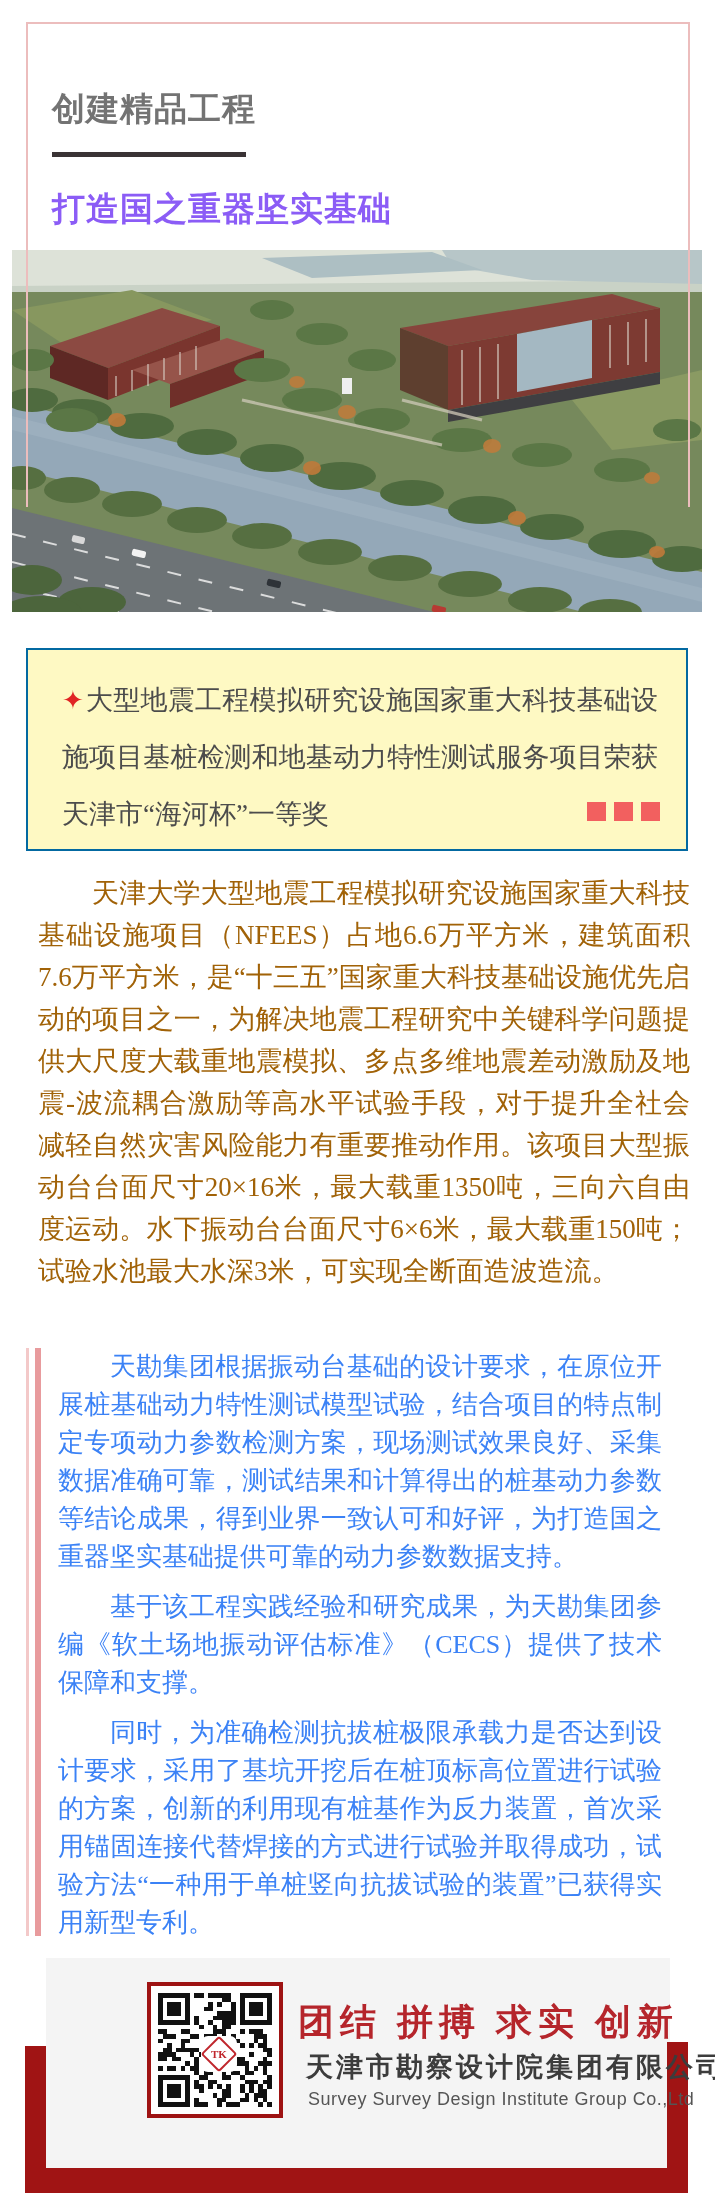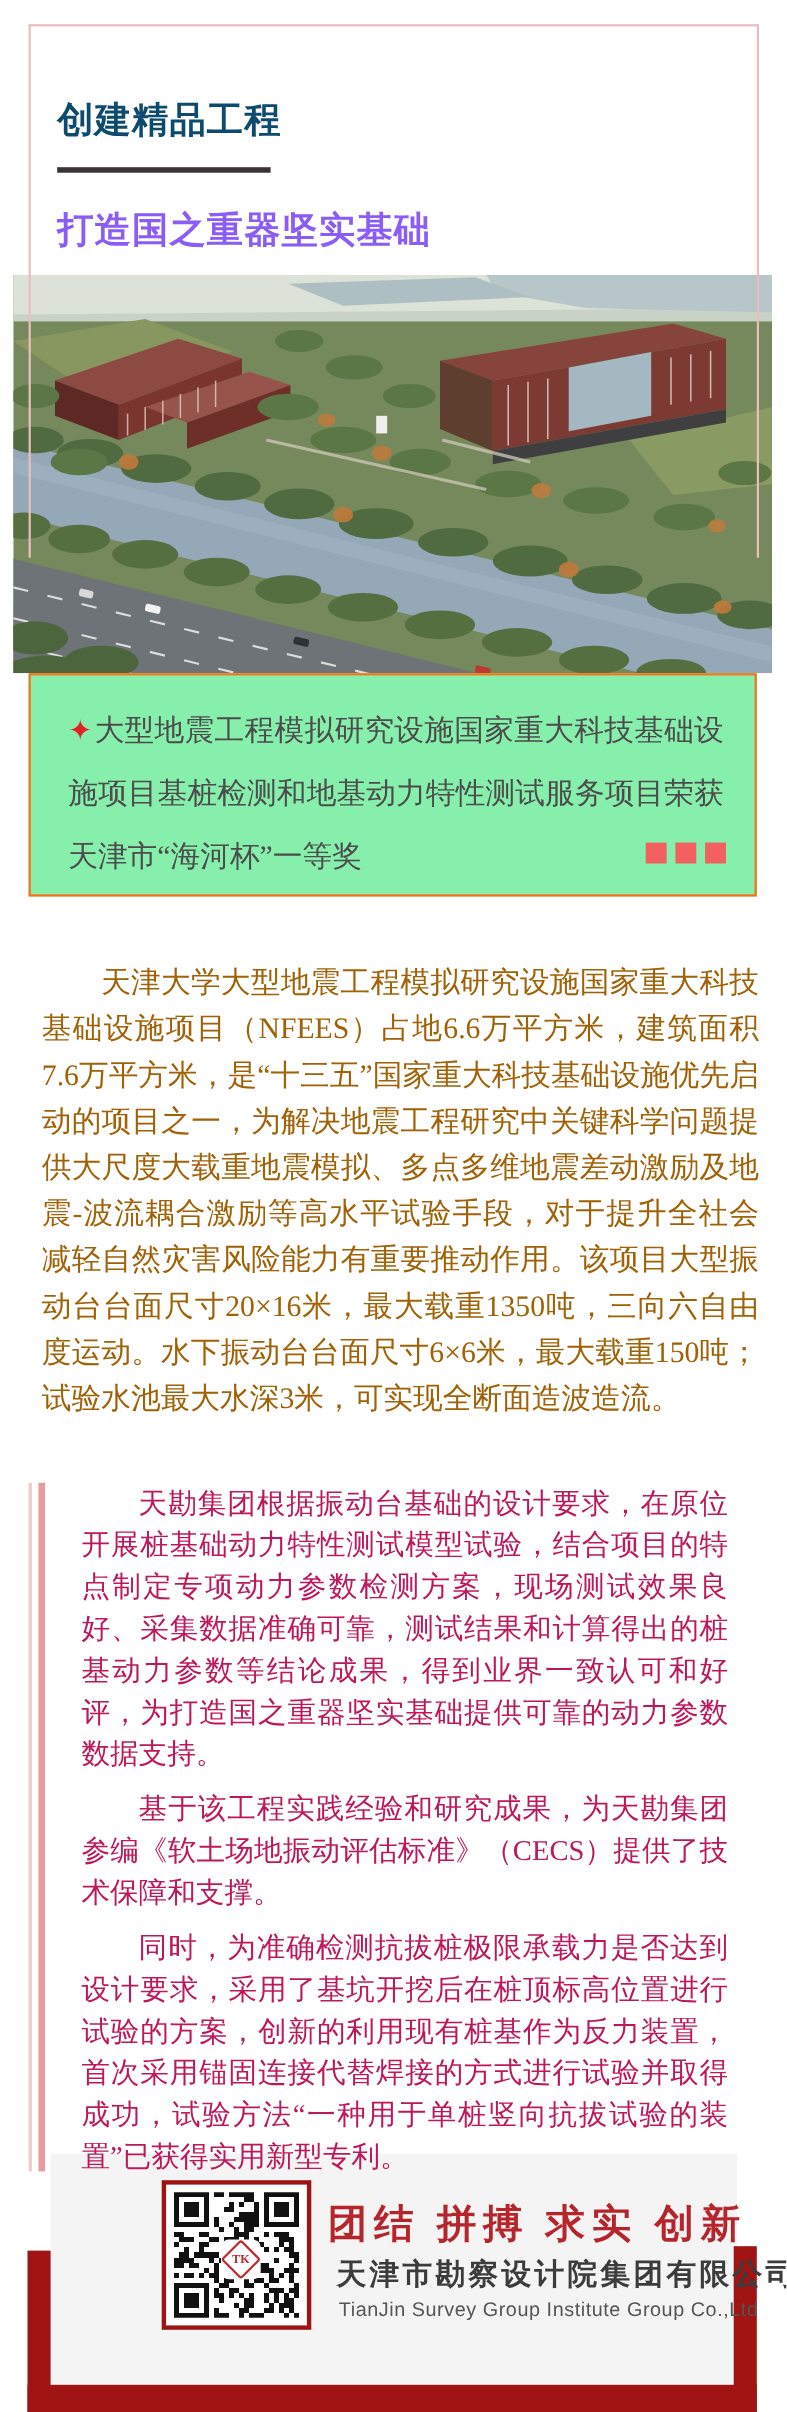--- a/index.html
+++ b/index.html
@@ -4,32 +4,32 @@
 <style>
   html,body{margin:0;padding:0;background:#ffffff;}
   .page{position:relative;width:715px;height:2193px;background:#ffffff;overflow:hidden;
         font-family:"Liberation Serif", serif;}
 
   
   .frameA{position:absolute;left:26px;top:22px;width:660px;height:483px;
           border-top:2px solid #ecbdbd;border-left:2px solid #ecbdbd;border-right:2px solid #ecbdbd;
           z-index:3;pointer-events:none;}
   .h1{position:absolute;left:52px;top:92px;font-family:"Liberation Sans",sans-serif;
-      font-weight:bold;font-size:33px;line-height:33px;color:#0c4a6e;letter-spacing:1px;z-index:4;}
+      font-weight:bold;font-size:33px;line-height:33px;color:#737373;letter-spacing:1px;z-index:4;}
   .h1-underline{position:absolute;left:52px;top:152px;width:194px;height:5px;background:#3a3335;z-index:4;}
   .h2{position:absolute;left:52px;top:192px;font-family:"Liberation Sans",sans-serif;
       font-weight:bold;font-size:33px;line-height:33px;color:#8b5cf6;letter-spacing:1px;z-index:4;}
 
   
   .photo{position:absolute;left:12px;top:250px;width:690px;height:362px;z-index:2;overflow:hidden;}
   .photo svg{display:block;}
 
   
-  .award{position:absolute;left:26px;top:612px;width:658px;height:199px;
-         border:2px solid #f97316;background:#86efac;z-index:3;}
+  .award{position:absolute;left:26px;top:648px;width:658px;height:199px;
+         border:2px solid #0369a1;background:#fef9c3;z-index:3;}
   .award-text{position:absolute;left:34px;top:22px;width:596px;
               font-size:27px;line-height:57px;color:#4c4c4c;text-align:justify;}
   .star{color:#e02424;font-size:26px;margin-right:2px;}
   .squares{position:absolute;right:26px;top:152px;display:flex;gap:8px;}
   .sq{width:19px;height:19px;background:#f2605f;}
 
   
   .section-row{position:absolute;left:0;top:840px;width:715px;height:32px;z-index:2;}
   .bullet{position:absolute;left:30px;top:11px;width:9px;height:9px;border-radius:50%;background:#3a3a3a;}
   .section-title{position:absolute;left:48px;top:1px;font-family:"Liberation Sans",sans-serif;
@@ -38,21 +38,21 @@
 
   
   .intro{position:absolute;left:38px;top:872px;width:652px;font-size:27px;line-height:42px;
          color:#a16207;text-align:justify;z-index:2;}
   .intro p{margin:0;text-indent:2em;}
 
   
   .quote{position:absolute;left:26px;top:1348px;width:636px;padding-left:32px;box-sizing:border-box;z-index:2;}
   .quote .bar-thin{position:absolute;left:0;top:0;bottom:6px;width:3px;background:#f3c9c9;}
   .quote .bar-thick{position:absolute;left:9px;top:0;bottom:6px;width:6px;background:#e89b9d;}
-  .quote p{margin:0 0 12px 16px;font-size:26px;line-height:38px;color:#be185d;
+  .quote p{margin:0 0 12px 0;font-size:26px;line-height:38px;color:#3b82f6;
            text-align:justify;text-indent:2em;}
   .quote p:last-child{margin-bottom:0;}
 
   
   .footer-panel{position:absolute;left:46px;top:1958px;width:624px;height:210px;background:#f4f4f4;z-index:1;}
   .bracket-left{position:absolute;left:25px;top:2046px;width:21px;height:147px;background:#a01414;z-index:2;}
   .bracket-right{position:absolute;left:667px;top:2042px;width:21px;height:151px;background:#a01414;z-index:2;}
   .bracket-bottom{position:absolute;left:25px;top:2168px;width:663px;height:25px;background:#a01414;z-index:2;}
 
   .qr-box{position:absolute;left:147px;top:1982px;width:136px;height:136px;box-sizing:border-box;
@@ -449,15 +449,15 @@
       </svg>
     <div class="qr-logo">
       <div class="qr-diamond">
         <span>TK</span>
       </div>
     </div>
   </div>
 
   <div class="slogan">团结 拼搏 求实 创新</div>
   <div class="company-cn">天津市勘察设计院集团有限公司</div>
-  <div class="company-en">TianJin Survey Group Institute Group Co.,Ltd</div>
+  <div class="company-en">Survey Survey Design Institute Group Co.,Ltd</div>
 
 </div>
 
 </body></html>

